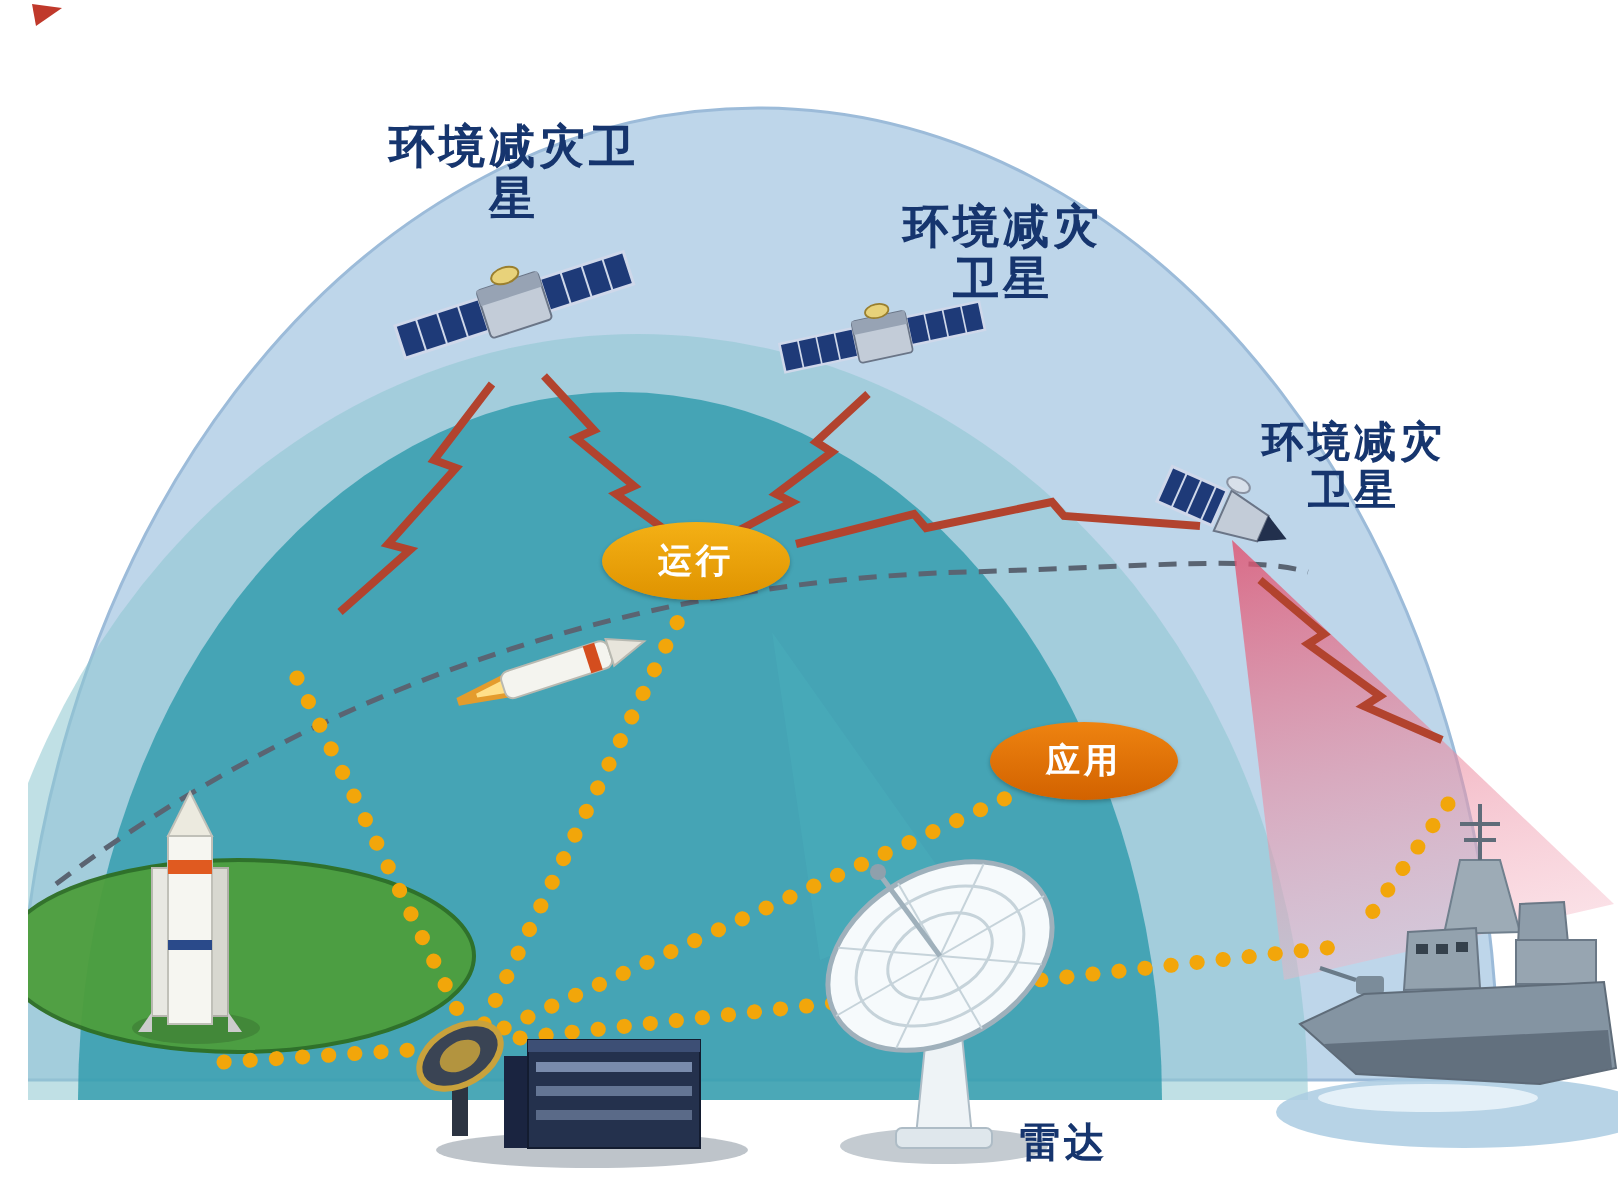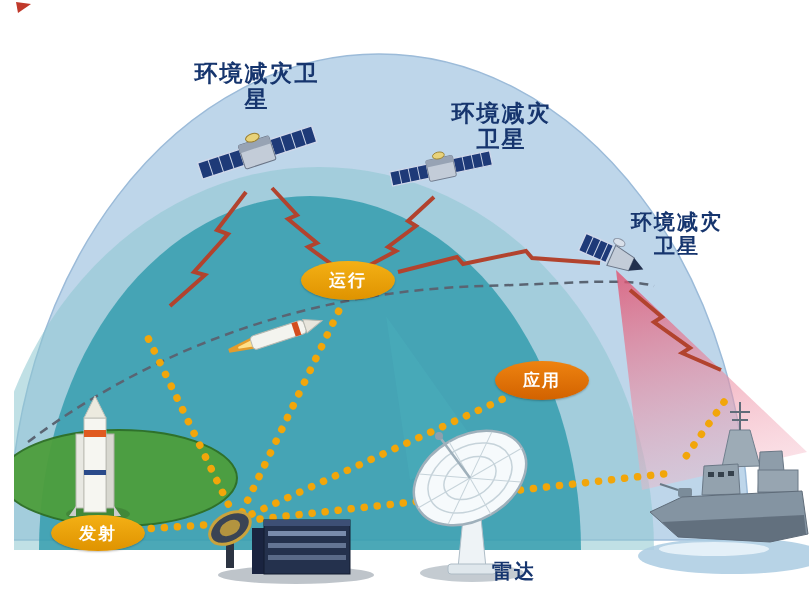--- a/index.html
+++ b/index.html
@@ -10,21 +10,21 @@
   .sat-label { position:absolute; color:#16356e; font-weight:bold; font-size:23px;
                line-height:1.15; text-align:center; letter-spacing:2px; }
   .sat-label.small { font-size:21px; }
   .badge { position:absolute; border-radius:50%; display:flex; align-items:center;
            justify-content:center; color:#ffffff; font-weight:bold; font-size:17px;
            letter-spacing:2px; box-shadow:0 1px 2px rgba(0,0,0,0.25); }
   .badge.gold   { background:linear-gradient(180deg,#f4b015,#df9300); }
   .badge.orange { background:linear-gradient(180deg,#ee8310,#d26200); }
   .badge.amber  { background:linear-gradient(180deg,#f2a108,#dd8500); }
   .radar-label { position:absolute; color:#16356e; font-weight:bold; font-size:20px;
-                 letter-spacing:2px; text-align:left; }
+                 letter-spacing:2px; text-align:center; }
 </style>
 </head>
 <body>
 
 <div id="canvas">
 
 <svg id="scene" width="809" height="597" viewBox="0 0 809 597">
   <defs>
     <linearGradient id="pinkGrad" x1="0" y1="0" x2="0.2" y2="1">
       <stop offset="0" stop-color="#e0506e" stop-opacity="0.8"></stop>
@@ -168,17 +168,16 @@
   <span style="display:block">环境减灾</span>
   <span style="display:block">卫星</span>
 </div>
 <div class="sat-label small" style="left:608px;top:210px;width:110px">
   <span style="display:block">环境减灾</span>
   <span style="display:block">卫星</span>
 </div>
 
 <div class="badge gold" style="left:287px;top:261px;width:94px;height:39px">运行</div>
 <div class="badge orange" style="left:481px;top:361px;width:94px;height:39px">应用</div>
-<div class="badge gold" style="left:37px;top:515px;width:94px;height:36px">发射</div>
 
 <div class="radar-label" style="left:478px;top:558px;width:80px">雷达</div>
 
 </div>
 
 </body></html>

